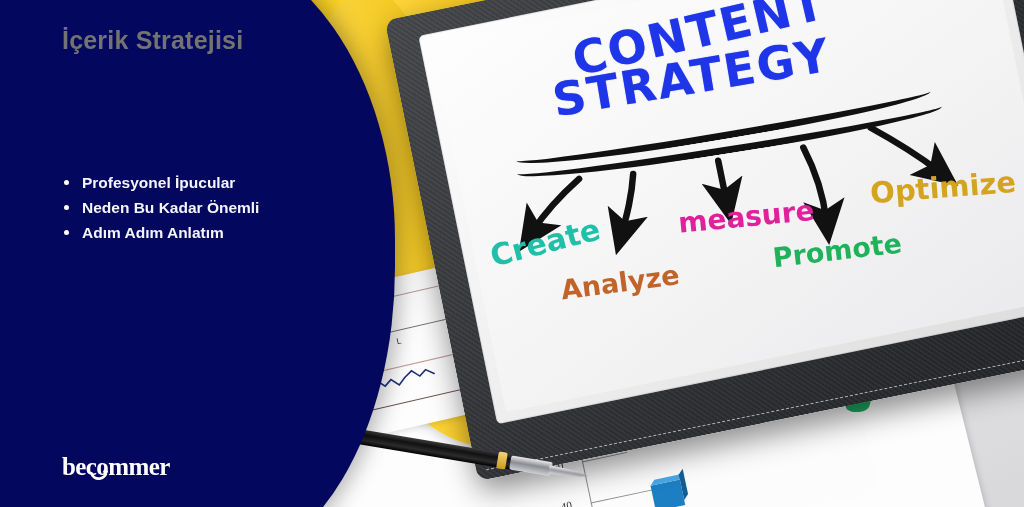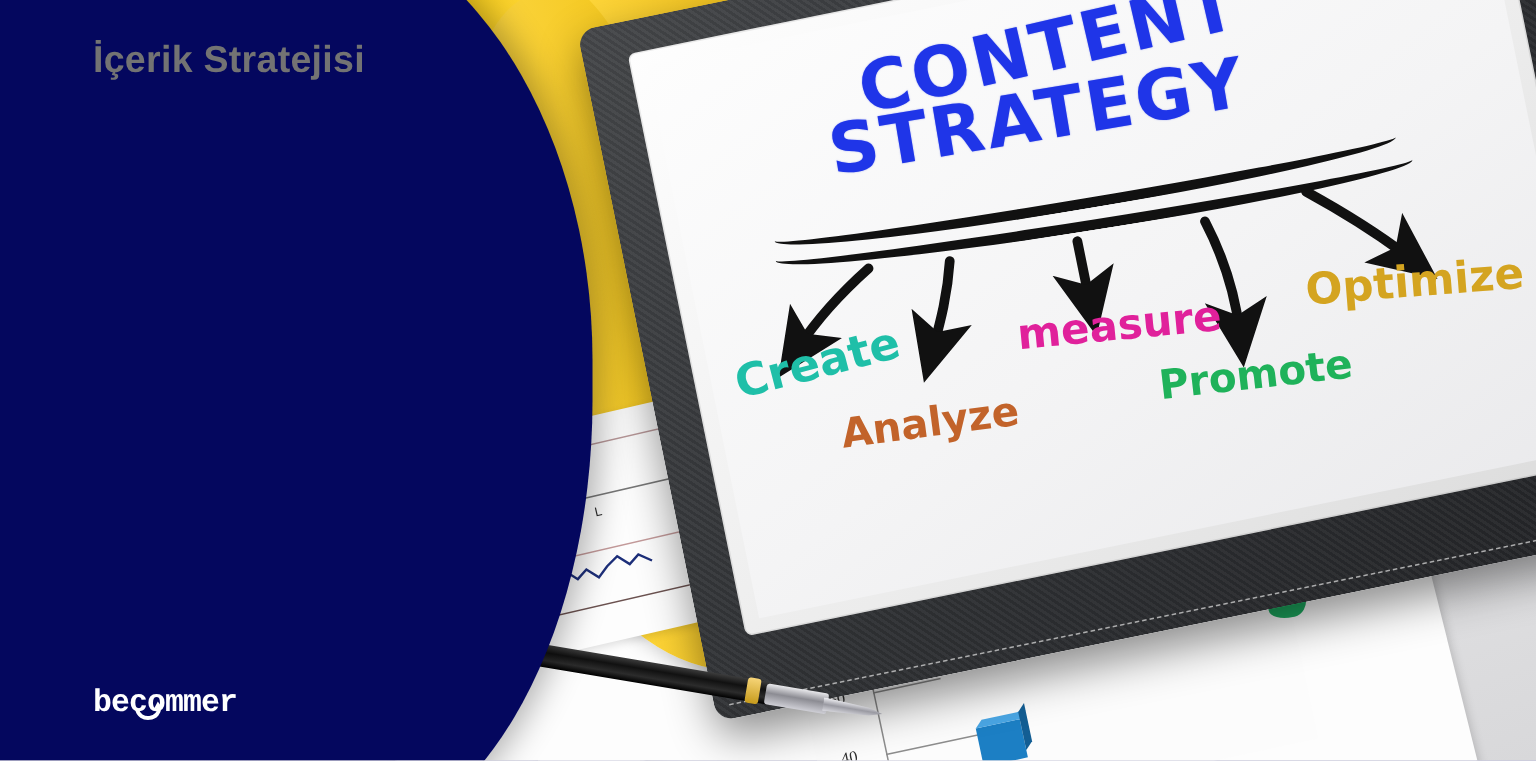--- a/index.html
+++ b/index.html
@@ -215,22 +215,22 @@
     background:#ffffff;
   }
 
   
   #logo {
     position:absolute; left:62px; bottom:26px;
     display:flex; align-items:center;
     color:#fff;
   }
   #logo-text {
-    font-size:21px; font-weight:800; letter-spacing:-.6px;
-    font-family:Liberation Mono, monospace;
+    font-size:25px; font-weight:800; letter-spacing:-.6px;
+    font-family:Liberation Serif, serif;
   }
   #logo-mark {
     position:absolute; left:25px; bottom:1px;
     width:24px; height:20px; pointer-events:none;
   }
 </style>
 </head>
 <body>
 
 <div id="banner">
@@ -341,20 +341,25 @@
     <div class="pen-band" style="left:212px;"></div>
     <div class="pen-grip"></div>
     <div class="pen-tip"></div>
   </div>
 
   <div id="panel">
     <div id="panel-inner">
 
       <h1 id="title">İçerik Stratejisi</h1>
 
+      <ul id="bullets">
+        <li>Profesyonel İpucular</li>
+        <li>Neden Bu Kadar Önemli</li>
+        <li>Adım Adım Anlatım</li>
+      </ul>
 
       <div id="logo">
         <span id="logo-text">becommer</span>
         <svg id="logo-mark" viewBox="0 0 24 20">
           <path d="M4.5 13.2 A7 6 0 0 0 19 11.6" fill="none" stroke="#ffffff" stroke-width="2.6" stroke-linecap="round"></path>
           <path d="M18.2 7.6 L21.4 12.2 L15.6 12.6 Z" fill="#ffffff"></path>
           <path d="M19.5 6.4 A7 6 0 0 0 5.2 8.2" fill="none" stroke="#ffffff" stroke-width="0"></path>
         </svg>
       </div>
 

